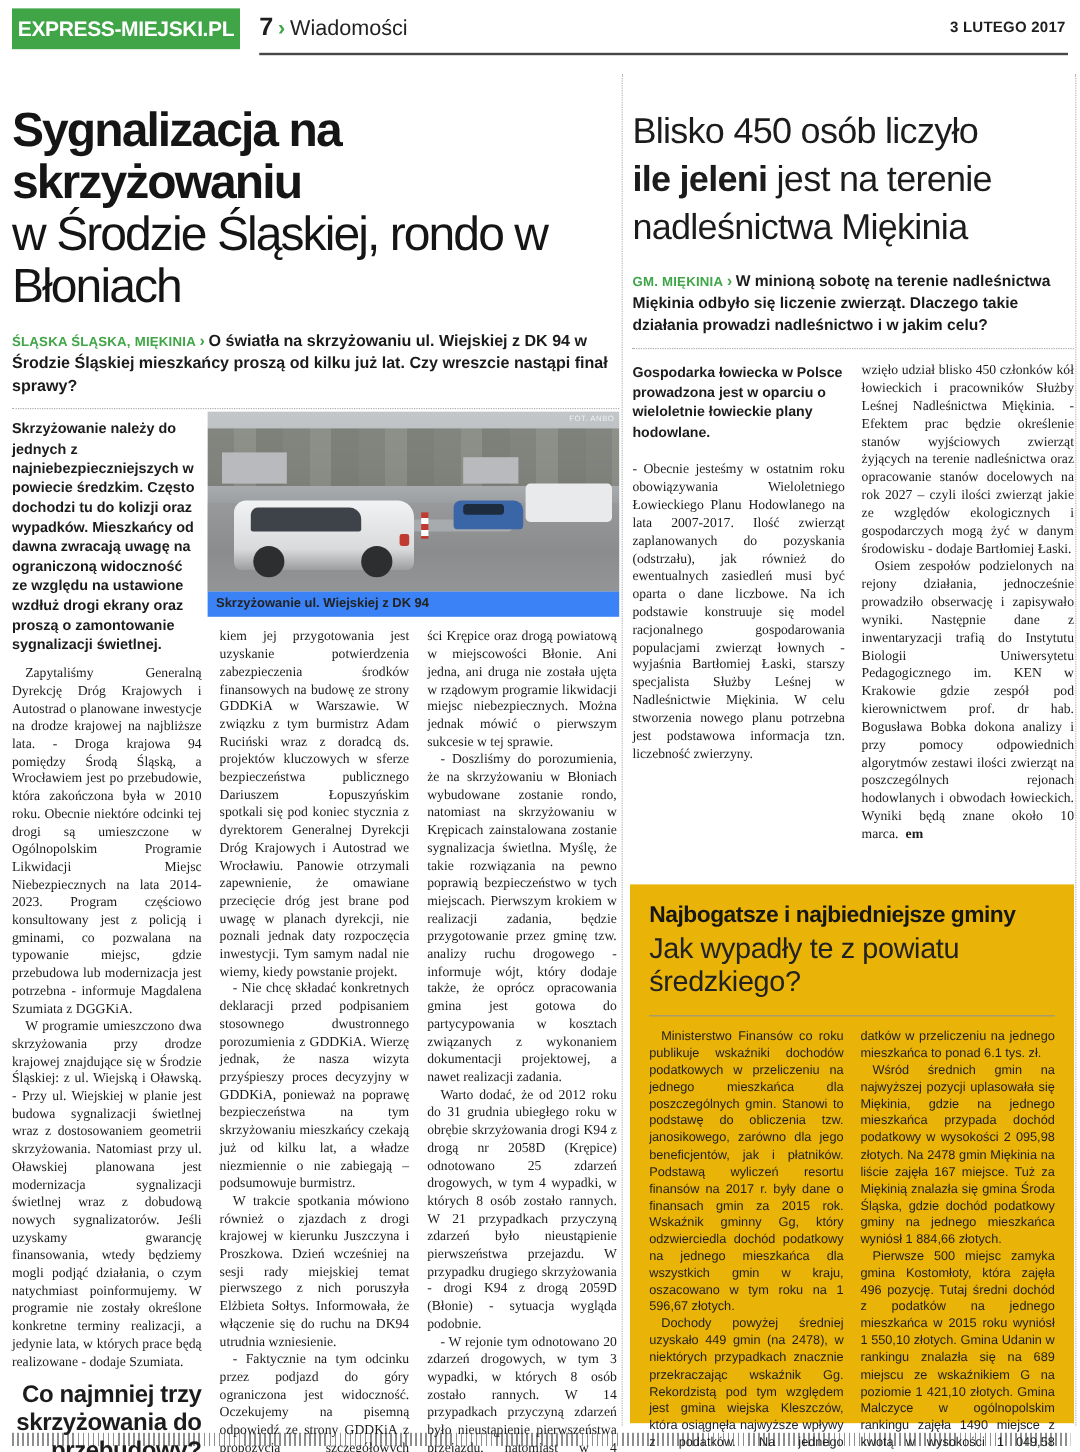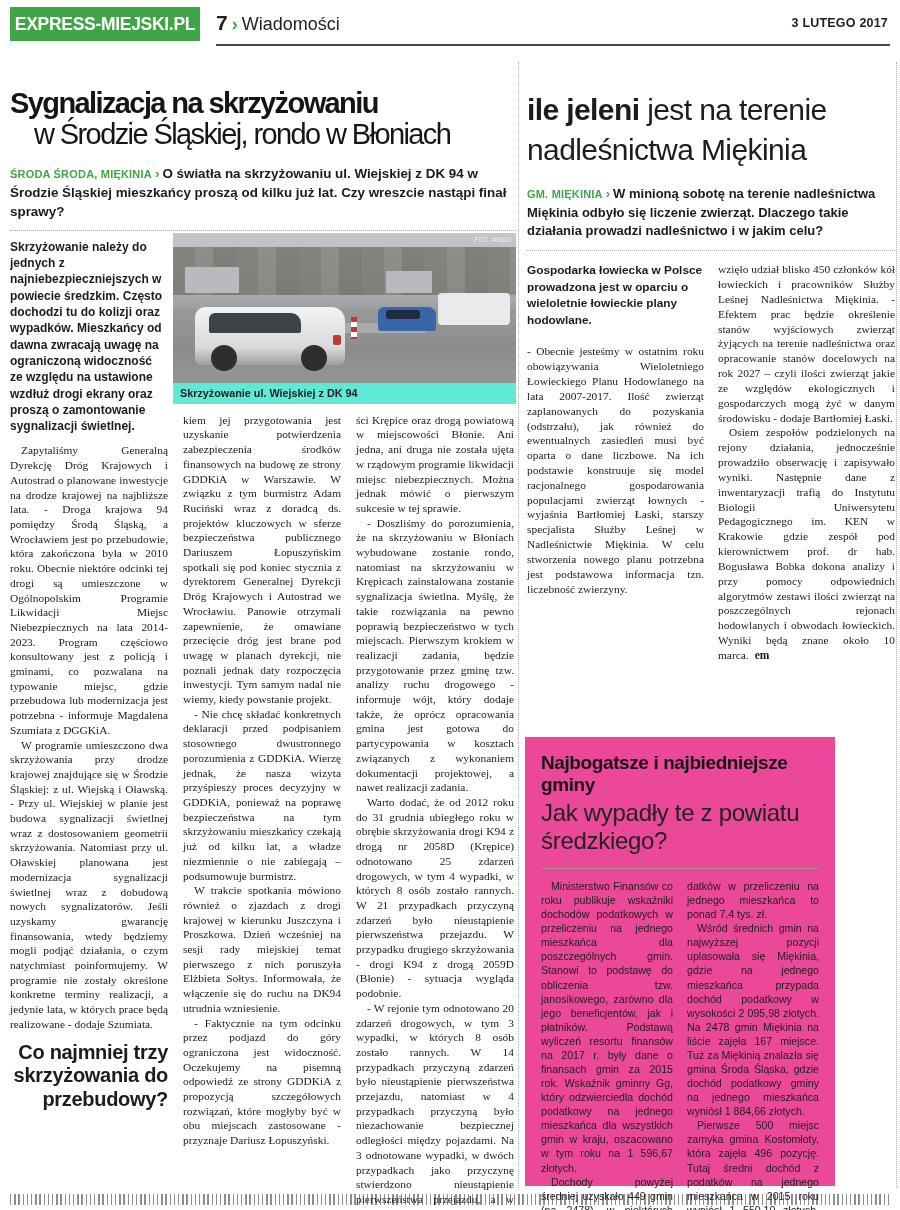--- a/index.html
+++ b/index.html
@@ -20,23 +20,23 @@
   .header-rule { position:absolute; left:216px; right:10px; top:44px; border-top:2px solid #474747; }
 
   
   .vdiv { position:absolute; left:518px; top:62px; height:1126px; border-left:1px dotted #b3b3b3; }
   .vdiv-right { position:absolute; left:896px; top:62px; height:1126px; border-left:1px dotted #b3b3b3; }
   .bottom-dashes { position:absolute; left:10px; right:8px; top:1194px; height:11px;
     background:repeating-linear-gradient(90deg,#8f8f8f 0 1.4px, transparent 1.4px 4.2px); }
 
   
   .left-article { position:absolute; left:10px; top:88px; width:506px; }
-  .l-h1 { font-size:29px; letter-spacing:-1.6px; line-height:1.08; color:#151515; }
+  .l-h1 { font-size:40px; letter-spacing:-1.6px; line-height:1.08; color:#151515; }
   .l-h1 .hl1 { font-weight:800; display:block; }
-  .l-h1 .hl2 { font-weight:400; display:block;margin-left:24px; }
+  .l-h1 .hl2 { font-weight:400; display:block; }
   .lead { margin-top:13px; font-weight:700; font-size:13.4px; line-height:1.42; color:#1b1b1b; }
   .tag { color:#3fa546; font-weight:800; font-size:11px; letter-spacing:0.2px; }
   .tag-arrow { color:#3fa546; font-weight:700; margin:0 3px; }
   .dotted-rule { border-top:1px dotted #adadad; margin-top:9px; }
   .left-body { position:relative; margin-top:8px; display:flex; gap:15px; }
   .lcol { width:158px; font-family:"Liberation Serif", serif; font-size:11.4px; line-height:1.29;
     text-align:justify; color:#1c1c1c; }
   .pad-top { padding-top:174px; }
   .para { margin:0; text-indent:11px; }
   .intro-bold { font-family:"Liberation Sans", sans-serif; font-weight:700; font-size:12px;
@@ -63,36 +63,36 @@
   .ph-light-red { position:absolute; right:4px; bottom:20px; width:8px; height:10px; background:#c03a30; border-radius:2px; }
   .ph-car-blue { position:absolute; left:205px; bottom:52px; width:58px; height:24px;
     background:#3a66a8; border-radius:6px 8px 3px 3px; }
   .ph-car-blue .win { position:absolute; left:8px; top:3px; width:34px; height:9px; background:#1e2c3f; border-radius:3px; }
   .ph-van-white { position:absolute; right:6px; bottom:58px; width:72px; height:32px;
     background:#e9eaeb; border-radius:4px; }
   .ph-sign { position:absolute; width:6px; height:22px;
     background:repeating-linear-gradient(#c03a30 0 5px, #fff 5px 10px); }
   .ph-credit { position:absolute; right:4px; top:3px; font-size:6.5px; color:#f0f0f0; letter-spacing:0.4px; }
   .photo-caption { position:absolute; left:163px; top:144px; width:343px; height:21px;
-    background:#5eead4; font-weight:700; font-size:10.8px; line-height:21px; padding-left:7px; color:#222; }
+    background:#3b82f6; font-weight:700; font-size:10.8px; line-height:21px; padding-left:7px; color:#222; }
 
   
   .right-article { position:absolute; left:527px; top:90px; width:368px; }
   .r-h1 { font-size:30px; font-weight:400; letter-spacing:-0.6px; line-height:1.33; color:#1c1c1c; }
   .r-h1 b { font-weight:800; }
   .r-lead { margin-top:15px; font-weight:700; font-size:13px; line-height:1.45; }
   .r-body { display:flex; gap:14px; margin-top:11px; }
   .rcol { width:177px; font-family:"Liberation Serif", serif; font-size:11.4px; line-height:1.3;
     text-align:justify; color:#1c1c1c; }
   .r-intro { font-family:"Liberation Sans", sans-serif; font-weight:700; font-size:11.8px;
     line-height:1.4; text-align:left; margin-bottom:16px; }
 
   
-  .ybox { position:absolute; left:525px; top:737px; width:310px; height:449px;
-    background:#ec4899; padding:15px 16px 10px; }
+  .ybox { position:absolute; left:525px; top:737px; width:370px; height:449px;
+    background:#eab308; padding:15px 16px 10px; }
   .y-title { font-weight:800; font-size:19px; letter-spacing:-0.4px; color:#161616; }
   .y-subtitle { font-weight:400; font-size:24px; letter-spacing:-0.3px; margin-top:3px; color:#222; }
   .y-lead { margin-top:13px; font-weight:700; font-size:11.8px; line-height:1.5; color:#1d1d1d; }
   .y-rule { border-top:1px solid #9b9786; margin:13px 0 10px; }
   .y-cols { display:flex; gap:14px; }
   .ycol { width:162px; font-size:10.6px; line-height:1.33; text-align:justify; color:#1d1d1d; }
   .ycol .para { text-indent:10px; margin:0; }
 </style>
 </head>
 <body>
@@ -109,21 +109,21 @@
 <div class="vdiv"></div>
 <div class="vdiv-right"></div>
 <div class="bottom-dashes"></div>
 
 <div class="left-article">
   <h1 class="l-h1">
     <span class="hl1">Sygnalizacja na skrzyżowaniu</span>
     <span class="hl2">w Środzie Śląskiej, rondo w Błoniach</span>
   </h1>
   <p class="lead">
-    <span class="tag">ŚRODA ŚRODA, MIĘKINIA</span><span class="tag-arrow">›</span><span>O światła na skrzyżowaniu ul. Wiejskiej z DK 94 w Środzie Śląskiej mieszkańcy proszą od kilku już lat. Czy wreszcie nastąpi finał sprawy?</span>
+    <span class="tag">ŚLĄSKA ŚLĄSKA, MIĘKINIA</span><span class="tag-arrow">›</span><span>O światła na skrzyżowaniu ul. Wiejskiej z DK 94 w Środzie Śląskiej mieszkańcy proszą od kilku już lat. Czy wreszcie nastąpi finał sprawy?</span>
   </p>
   <div class="dotted-rule"></div>
 
   <div class="left-body">
 
     <div class="photo">
       <div class="ph-trees"></div>
       <div class="ph-building" style="left:12px;top:34px;width:54px;height:26px;"></div>
       <div class="ph-building" style="right:84px;top:38px;width:46px;height:22px;"></div>
       <div class="ph-road"></div>
@@ -166,20 +166,21 @@
           <p class="para">Warto dodać, że od 2012 roku do 31 grudnia ubiegłego roku w obrębie skrzyżowania drogi K94 z drogą nr 2058D (Krępice) odnotowano 25 zdarzeń drogowych, w tym 4 wypadki, w których 8 osób zostało rannych. W 21 przypadkach przyczyną zdarzeń było nieustąpienie pierwszeństwa przejazdu. W przypadku drugiego skrzyżowania - drogi K94 z drogą 2059D (Błonie) - sytuacja wygląda podobnie.</p>
           <p class="para">- W rejonie tym odnotowano 20 zdarzeń drogowych, w tym 3 wypadki, w których 8 osób zostało rannych. W 14 przypadkach przyczyną zdarzeń było nieustąpienie pierwszeństwa przejazdu, natomiast w 4 przypadkach przyczyną było niezachowanie bezpiecznej odległości między pojazdami. Na 3 odnotowane wypadki, w dwóch przypadkach jako przyczynę stwierdzono nieustąpienie pierwszeństwa przejazdu, a w jednym niezachowanie bezpiecznej odległości między pojazdami - informuje Marta Stefanowska ze średzkiej policji.</p>
         </div>
 
     </div>
   </div>
 </div>
 
 <div class="right-article">
   <h1 class="r-h1">
+    <span style="display:block">Blisko 450 osób liczyło</span>
     <span style="display:block"><b>ile jeleni</b><span> jest na terenie</span></span>
     <span style="display:block">nadleśnictwa Miękinia</span>
   </h1>
   <p class="lead r-lead">
     <span class="tag">GM. MIĘKINIA</span><span class="tag-arrow">›</span><span>W minioną sobotę na terenie nadleśnictwa Miękinia odbyło się liczenie zwierząt. Dlaczego takie działania prowadzi nadleśnictwo i w jakim celu?</span>
   </p>
   <div class="dotted-rule"></div>
 
   <div class="r-body">
     <div class="rcol">
@@ -203,20 +204,20 @@
   <div class="y-rule"></div>
   <div class="y-cols">
     <div class="ycol">
       <div>
           <p class="para">Ministerstwo Finansów co roku publikuje wskaźniki dochodów podatkowych w przeliczeniu na jednego mieszkańca dla poszczególnych gmin. Stanowi to podstawę do obliczenia tzw. janosikowego, zarówno dla jego beneficjentów, jak i płatników. Podstawą wyliczeń resortu finansów na 2017 r. były dane o finansach gmin za 2015 rok. Wskaźnik gminny Gg, który odzwierciedla dochód podatkowy na jednego mieszkańca dla wszystkich gmin w kraju, oszacowano w tym roku na 1 596,67 złotych.</p>
           <p class="para">Dochody powyżej średniej uzyskało 449 gmin (na 2478), w niektórych przypadkach znacznie przekraczając wskaźnik Gg. Rekordzistą pod tym względem jest gmina wiejska Kleszczów, która osiągnęła najwyższe wpływy z podatków. Na jednego mieszkańca przypadło tam ponad 34.8 tys. zł. Wśród gmin na Dolnym Śląsku najwyżej sklasyfikowano gminę Polkowice, gdzie wpływy z po-</p>
         </div>
     </div>
     <div class="ycol">
       <div>
-          <p class="para noindent" style="text-indent: 0px;">datków w przeliczeniu na jednego mieszkańca to ponad 7.4 tys. zł.</p>
+          <p class="para noindent" style="text-indent: 0px;">datków w przeliczeniu na jednego mieszkańca to ponad 6.1 tys. zł.</p>
           <p class="para">Wśród średnich gmin na najwyższej pozycji uplasowała się Miękinia, gdzie na jednego mieszkańca przypada dochód podatkowy w wysokości 2 095,98 złotych. Na 2478 gmin Miękinia na liście zajęła 167 miejsce. Tuż za Miękinią znalazła się gmina Środa Śląska, gdzie dochód podatkowy gminy na jednego mieszkańca wyniósł 1 884,66 złotych.</p>
           <p class="para">Pierwsze 500 miejsc zamyka gmina Kostomłoty, która zajęła 496 pozycję. Tutaj średni dochód z podatków na jednego mieszkańca w 2015 roku wyniósł 1 550,10 złotych. Gmina Udanin w rankingu znalazła się na 689 miejscu ze wskaźnikiem G na poziomie 1 421,10 złotych. Gmina Malczyce w ogólnopolskim rankingu zajęła 1490 miejsce z kwotą w wysokości 1 049,58 złotych.</p>
         </div>
 
     </div>
   </div>
 </div>
 
 </body></html>

